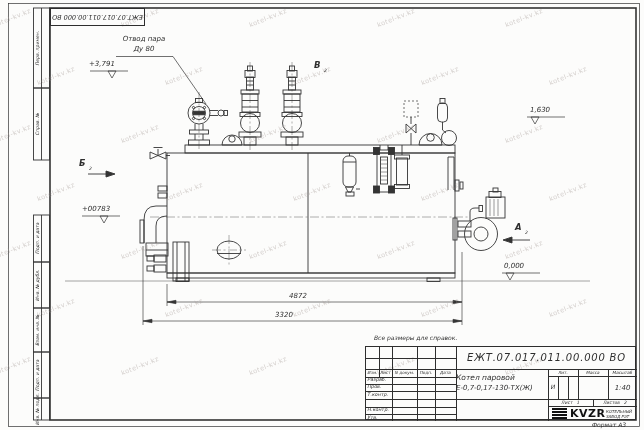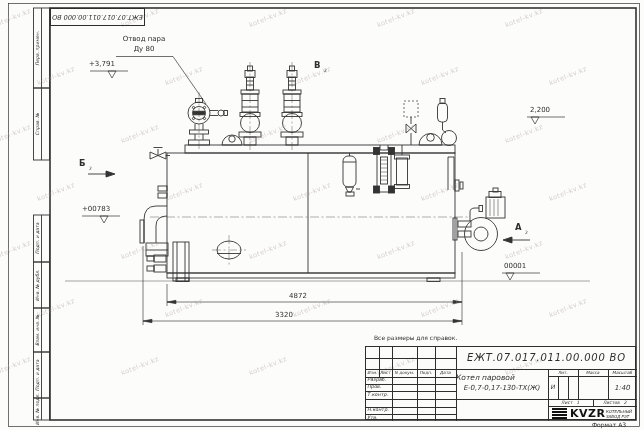--- a/index.html
+++ b/index.html
@@ -1,21 +1,21 @@
 <!DOCTYPE html>
 <html><head>
 <meta charset="utf-8">
 <style>
   html,body{margin:0;padding:0;background:#e8e8e8}
   .sheet{position:relative;width:644px;height:430px;background:#fcfcfb;overflow:hidden;
          font-family:"DejaVu Sans",sans-serif}
   .sheet *{box-sizing:border-box}
   svg{position:absolute;left:0;top:0}
   .layer{position:absolute;left:0;top:0;width:644px;height:430px;pointer-events:none}
-  .lbl{position:absolute;color:#2e2e2e;font-size:7px;line-height:1;white-space:nowrap}
+  .lbl{position:absolute;font-style:italic;color:#2e2e2e;font-size:7px;line-height:1;white-space:nowrap}
   .ctr{text-align:center}
   .viewletter{font-size:8.5px;font-weight:bold}
   .viewsub{font-size:4.5px}
   .small6{font-size:6px}
   .mrg{position:absolute;font-style:italic;color:#2e2e2e;font-size:4.6px;line-height:1;white-space:nowrap;
        transform:translate(-50%,-50%) rotate(-90deg)}
   .stamp{position:absolute;left:50px;top:8px;width:95px;height:18px;border:1px solid #2e2e2e;
          display:flex;align-items:center;justify-content:center}
   .stamp span{font-style:italic;font-size:6.5px;color:#2e2e2e;white-space:nowrap;transform:rotate(180deg)}
   .wm{position:absolute;transform:rotate(-22deg);font-size:6.5px;letter-spacing:.5px;
@@ -311,23 +311,23 @@
     </div>
 
   <div class="stamp">
     <span>ЕЖТ.07.017.011.00.000 ВО</span>
   </div>
 
   <div class="layer">
     <span class="lbl ctr" style="left:114px;top:36px;width:60px">Отвод пара</span>
     <span class="lbl ctr" style="left:114px;top:45.5px;width:60px">Ду 80</span>
     <span class="lbl" style="left:89px;top:61px">+3,791</span>
-    <span class="lbl" style="left:530px;top:107px">2,200</span>
+    <span class="lbl" style="left:530px;top:107px">1,630</span>
     <span class="lbl" style="left:82px;top:206px">+00783</span>
-    <span class="lbl" style="left:504px;top:263px">00001</span>
+    <span class="lbl" style="left:504px;top:263px">0,000</span>
     <span class="lbl ctr" style="left:276px;top:293px;width:44px">4872</span>
     <span class="lbl ctr" style="left:262px;top:312px;width:44px">3320</span>
     <span class="lbl viewletter" style="left:515px;top:223px">А</span>
     <span class="lbl viewsub" style="left:525px;top:231px">2</span>
     <span class="lbl viewletter" style="left:79px;top:159px">Б</span>
     <span class="lbl viewsub" style="left:89px;top:167px">2</span>
     <span class="lbl viewletter" style="left:314px;top:61px">В</span>
     <span class="lbl viewsub" style="left:324px;top:69px">2</span>
     <span class="lbl small6" style="left:374px;top:334.5px">Все размеры для справок.</span>
     <span class="lbl small6 ctr" style="left:582px;top:421.5px;width:54px">Формат А3</span>
@@ -373,21 +373,21 @@
 
     <span class="tbr" style="left:1.5px;top:31px">Разраб.</span>
     <span class="tbr" style="left:1.5px;top:38px">Пров.</span>
     <span class="tbr" style="left:1.5px;top:45.5px">Т.контр.</span>
     <span class="tbr" style="left:1.5px;top:61px">Н.контр.</span>
     <span class="tbr" style="left:1.5px;top:68.5px">Утв.</span>
 
     <span class="ctr" style="left:90px;top:5.5px;width:181px;font-size:10px;letter-spacing:.8px;text-align:center">ЕЖТ.07.017.011.00.000 ВО</span>
 
     <span class="ctr" style="left:90px;top:27px;width:92px;font-size:7.5px;text-align:left">Котел паровой</span>
-    <span class="ctr" style="left:90px;top:38px;width:92px;font-size:7px;text-align:center">Е-0,7-0,17-130-ТХ(Ж)</span>
+    <span class="ctr" style="left:90px;top:38px;width:92px;font-size:7px;text-align:left">Е-0,7-0,17-130-ТХ(Ж)</span>
 
     <span class="tbh" style="left:182px;top:23.5px;width:30px">Лит.</span>
     <span class="tbh" style="left:212px;top:23.5px;width:30px">Масса</span>
     <span class="tbh" style="left:242px;top:23.5px;width:29px">Масштаб</span>
     <span style="left:182px;top:37px;width:10px;font-size:6px;text-align:center">И</span>
     <span style="left:242px;top:37.5px;width:29px;font-size:7px;text-align:center">1:40</span>
 
     <span class="flexc" style="left:182px;top:53.5px;width:45px;font-size:4.5px">
         <i>Лист</i>
         <i>1</i>

